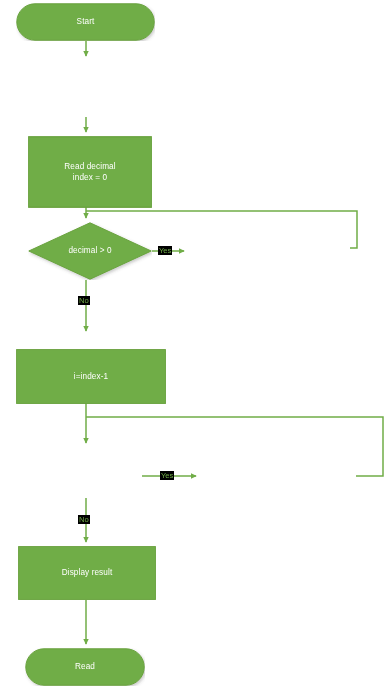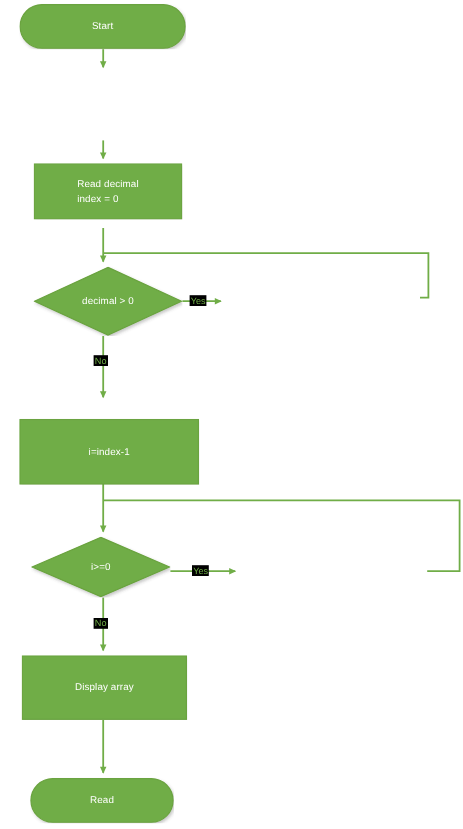--- a/index.html
+++ b/index.html
@@ -23,20 +23,21 @@
     top: 0;
     width: 386px;
     height: 691px;
   }
   .node {
     position: absolute;
     box-sizing: border-box;
     display: flex;
     align-items: center;
     justify-content: center;
+    text-align: center;
     color: #ffffff;
     font-size: 8.2px;
     line-height: 11.5px;
     letter-spacing: 0.1px;
     z-index: 3;
   }
   .node-shape {
     position: absolute;
     left: 0;
     top: 0;
@@ -103,21 +104,21 @@
   </svg>
 
   <div class="node" style="left:16px; top:3px; width:139px; height:38px;">
     <svg class="node-shape" viewBox="0 0 139 38" preserveAspectRatio="none">
       <rect x="0.8" y="0.8" width="137.4" height="36.4" rx="18.2" ry="18.2" fill="#70ad47" stroke="#6aa33f" stroke-width="1" filter="url(#nodeShadow)"></rect>
     </svg>
     <span class="node-label">Start</span>
   </div>
 
 
-  <div class="node" style="left:28px; top:136px; width:124px; height:47px;">
+  <div class="node" style="left:28px; top:136px; width:124px; height:72px;">
     <svg class="node-shape" viewBox="0 0 124 54" preserveAspectRatio="none">
       <rect x="0.6" y="0.6" width="122.8" height="52.8" fill="#70ad47" stroke="#6aa33f" stroke-width="1" filter="url(#nodeShadow)"></rect>
     </svg>
     <span class="node-label">Read decimal
 index = 0</span>
   </div>
 
   <div class="node" style="left:28px; top:222px; width:124px; height:58px;">
     <svg class="node-shape" viewBox="0 0 124 58" preserveAspectRatio="none">
       <polygon points="62,0.8 123.2,29 62,57.2 0.8,29" fill="#70ad47" stroke="#6aa33f" stroke-width="1" filter="url(#nodeShadow)"></polygon>
@@ -126,33 +127,27 @@
   </div>
 
 
   <div class="node" style="left:16px; top:349px; width:150px; height:55px;">
     <svg class="node-shape" viewBox="0 0 150 56" preserveAspectRatio="none">
       <rect x="0.6" y="0.6" width="148.8" height="54.8" fill="#70ad47" stroke="#6aa33f" stroke-width="1" filter="url(#nodeShadow)"></rect>
     </svg>
     <span class="node-label">i=index-1</span>
   </div>
 
-  <div class="node" style="left:26px; top:447px; width:116px; height:51px;">
-    <svg class="node-shape" viewBox="0 0 116 51" preserveAspectRatio="none">
-      <polygon points="58,0.8 115.2,25.5 58,50.2 0.8,25.5" fill="#70ad47" stroke="#6aa33f" stroke-width="1" filter="url(#nodeShadow)"></polygon>
-    </svg>
-    <span class="node-label">i&gt;=0</span>
-  </div>
 
 
   <div class="node" style="left:18px; top:546px; width:138px; height:54px;">
     <svg class="node-shape" viewBox="0 0 138 54" preserveAspectRatio="none">
       <rect x="0.6" y="0.6" width="136.8" height="52.8" fill="#70ad47" stroke="#6aa33f" stroke-width="1" filter="url(#nodeShadow)"></rect>
     </svg>
-    <span class="node-label">Display array</span>
+    <span class="node-label">Display result</span>
   </div>
 
   <div class="node" style="left:25px; top:648px; width:120px; height:38px;">
     <svg class="node-shape" viewBox="0 0 120 38" preserveAspectRatio="none">
       <rect x="0.8" y="0.8" width="118.4" height="36.4" rx="18.2" ry="18.2" fill="#70ad47" stroke="#6aa33f" stroke-width="1" filter="url(#nodeShadow)"></rect>
     </svg>
     <span class="node-label">Read</span>
   </div>
 
   <span class="edge-label" style="left:158px; top:246px;">Yes</span>

